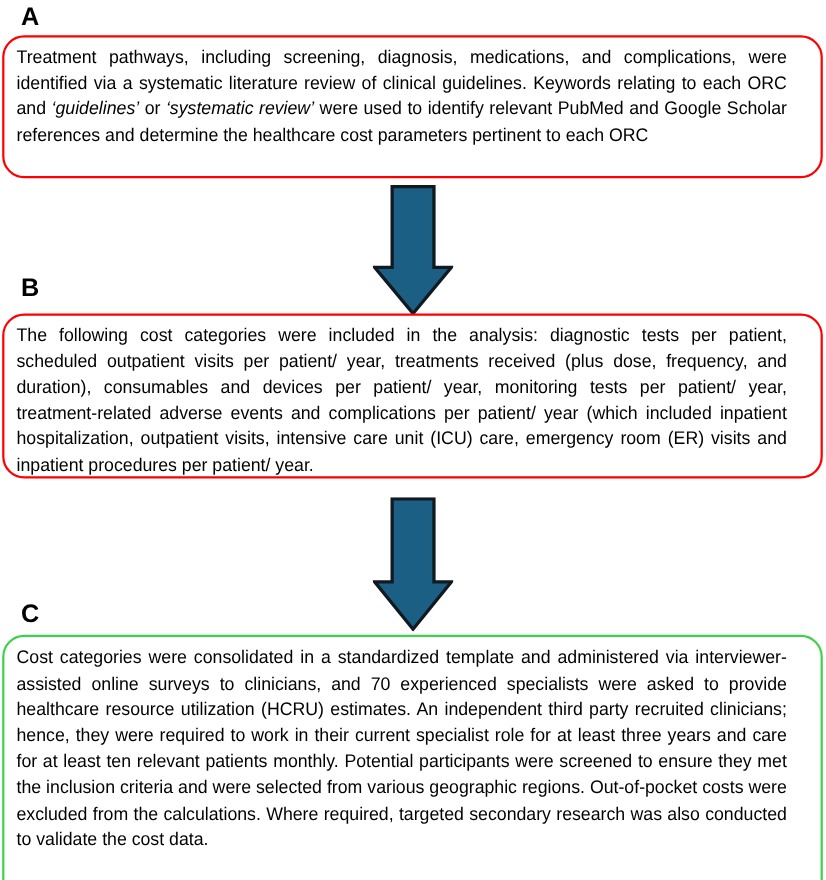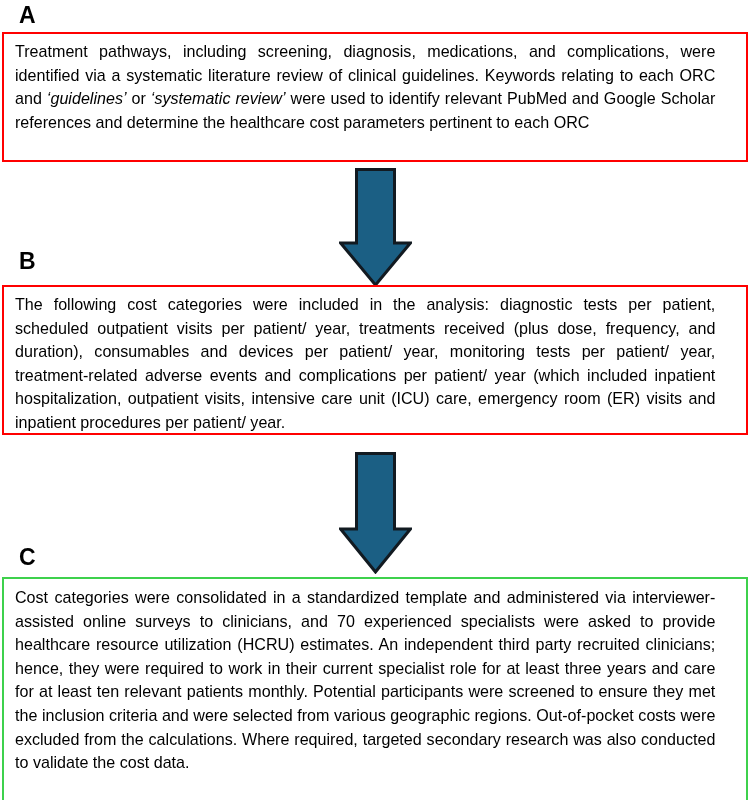--- a/index.html
+++ b/index.html
@@ -37,20 +37,21 @@
   #label-b { left: 19px; top: 250px; }
   #label-c { left: 19px; top: 546px; }
 
   
   .box {
     position: absolute;
     box-sizing: border-box;
     background: #ffffff;
     border-style: solid;
     border-width: 2px;
+    border-radius: 20px;
   }
   .box-red   { border-color: #ff0000; }
   .box-green { border-color: #3ed14c; }
 
   .box-text {
     font-family: "Liberation Sans", sans-serif;
     font-size: 16.6px;
     line-height: 23.6px;
     color: #000000;
     text-align: justify;

